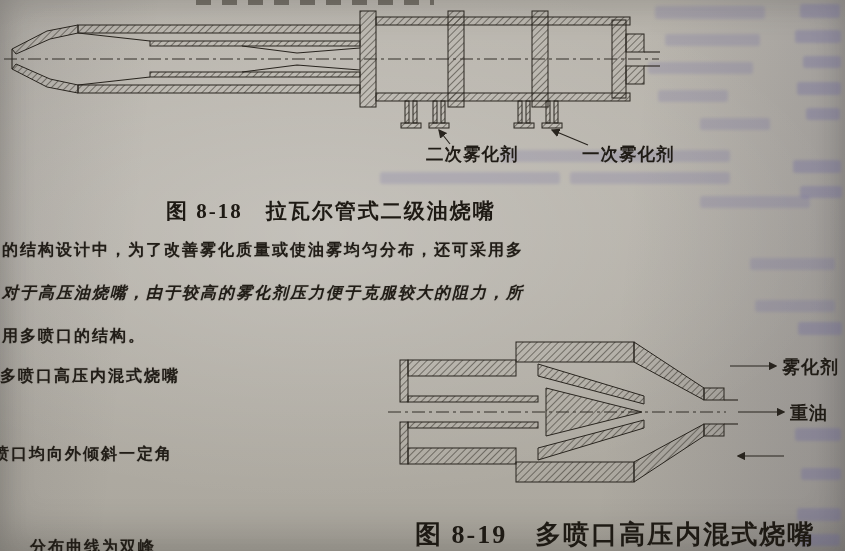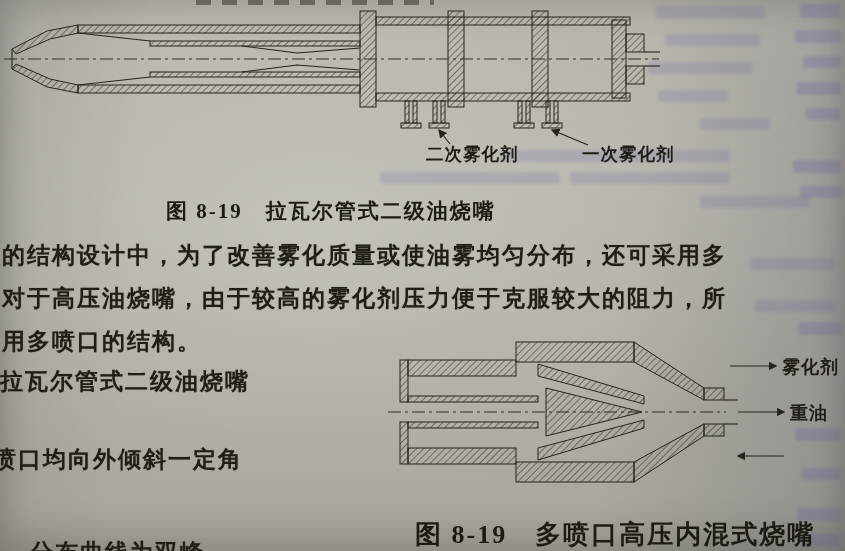--- a/index.html
+++ b/index.html
@@ -9,21 +9,21 @@
     font-family:"Liberation Serif","DejaVu Serif",serif;
     color:#26221c;
     background:
       radial-gradient(90% 70% at 38% 42%, rgba(255,255,255,0.22), rgba(255,255,255,0) 70%),
       linear-gradient(96deg, rgba(30,28,40,0.10), rgba(0,0,0,0) 18%, rgba(0,0,0,0) 72%, rgba(30,30,55,0.18)),
       linear-gradient(#bab6ae, #aba79e);
     box-shadow: inset 0 14px 30px rgba(0,0,0,0.10), inset 0 -18px 36px rgba(0,0,0,0.16);
   }
   .txt {
     position:absolute; white-space:nowrap;
-    font-size:23px; font-weight:600; letter-spacing:2px;
+    font-size:16px; font-weight:600; letter-spacing:2px;
     color:#211d17; text-shadow:0 0 1px rgba(33,29,23,0.35);
   }
   .cap {
     position:absolute; white-space:nowrap;
     font-weight:700; letter-spacing:2px; color:#1e1a14;
   }
   .cap18 { left:166px; top:197px; font-size:21px; }
   .cap19 { left:415px; top:517px; font-size:26px; }
   .bleed {
     position:absolute; background:#5e5aa0; opacity:0.26;
@@ -128,26 +128,26 @@
     <rect class="wall18" x="552" y="99" width="4" height="22"></rect>
     <rect class="wall18" x="540" y="121" width="20" height="5"></rect>
 
     <line class="thin" marker-start="url(#arr18)" x1="437" y1="128" x2="448" y2="142"></line>
     <line class="thin" marker-start="url(#arr18)" x1="550" y1="128" x2="586" y2="143"></line>
 
     <text x="424" y="158" font-size="17.5" letter-spacing="1">二次雾化剂</text>
     <text x="580" y="158" font-size="17.5" letter-spacing="1">一次雾化剂</text>
   </svg>
 
-  <div class="cap cap18">图 8-19　拉瓦尔管式二级油烧嘴</div>
+  <div class="cap cap18">图 8-18　拉瓦尔管式二级油烧嘴</div>
 
   <div class="txt" style="left:2px;  top:240px;">的结构设计中，为了改善雾化质量或使油雾均匀分布，还可采用多</div>
-  <div class="txt" style="left:2px;  top:283px;">对于高压油烧嘴，由于较高的雾化剂压力便于克服较大的阻力，所</div>
+  <div class="txt" style="left:2px;  top:283px;font-style:italic;">对于高压油烧嘴，由于较高的雾化剂压力便于克服较大的阻力，所</div>
   <div class="txt" style="left:2px;  top:326px;">用多喷口的结构。</div>
-  <div class="txt" style="left:0px;  top:366px;">拉瓦尔管式二级油烧嘴</div>
+  <div class="txt" style="left:0px;  top:366px;">多喷口高压内混式烧嘴</div>
   <div class="txt" style="left:-7px; top:444px;">喷口均向外倾斜一定角</div>
   <div class="txt" style="left:30px; top:537px;">分布曲线为双峰</div>
 
   <svg style="left:386px; top:330px;" width="457" height="186" viewBox="0 0 457 186">
     <defs>
       <pattern id="ht19" width="5" height="5" patternUnits="userSpaceOnUse" patternTransform="rotate(45)">
         <line x1="0" y1="0" x2="0" y2="5" stroke="#35312a" stroke-width="1.1"></line>
       </pattern>
       <marker id="arr19" viewBox="0 0 10 10" refX="8.5" refY="5" markerWidth="8" markerHeight="8" orient="auto-start-reverse">
         <path d="M0,0 L10,5 L0,10 z" fill="#28241e"></path>

